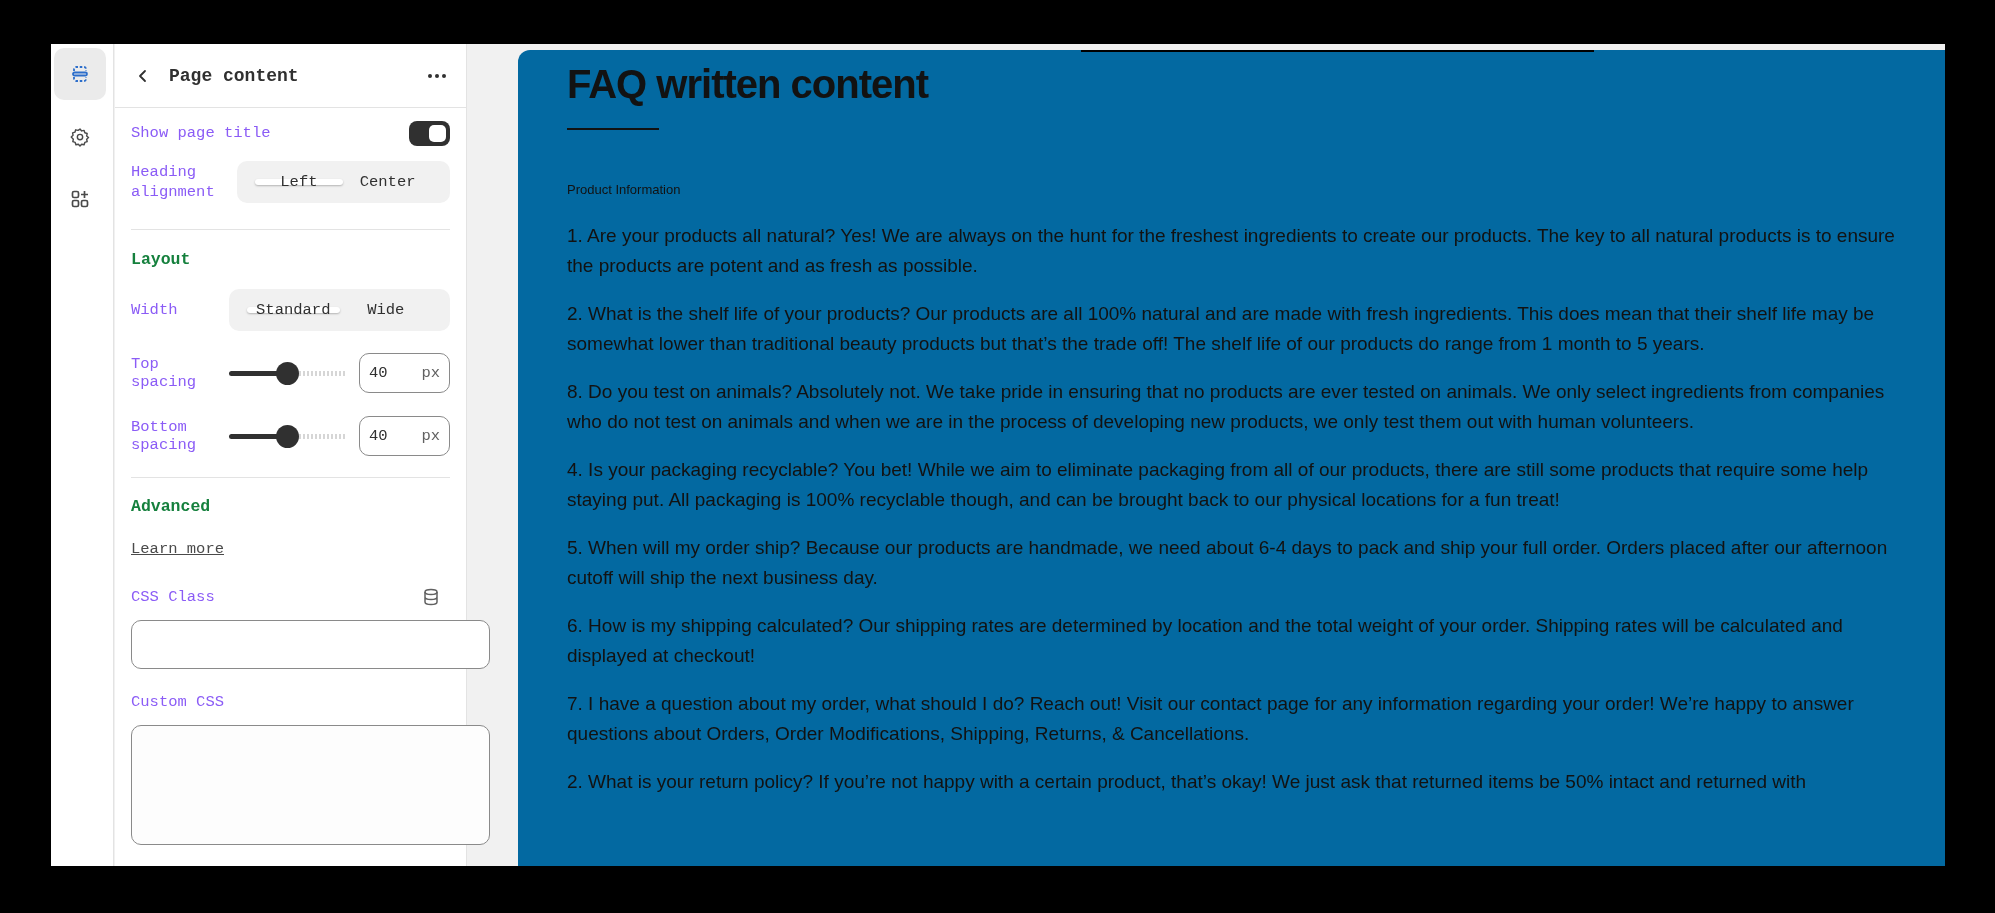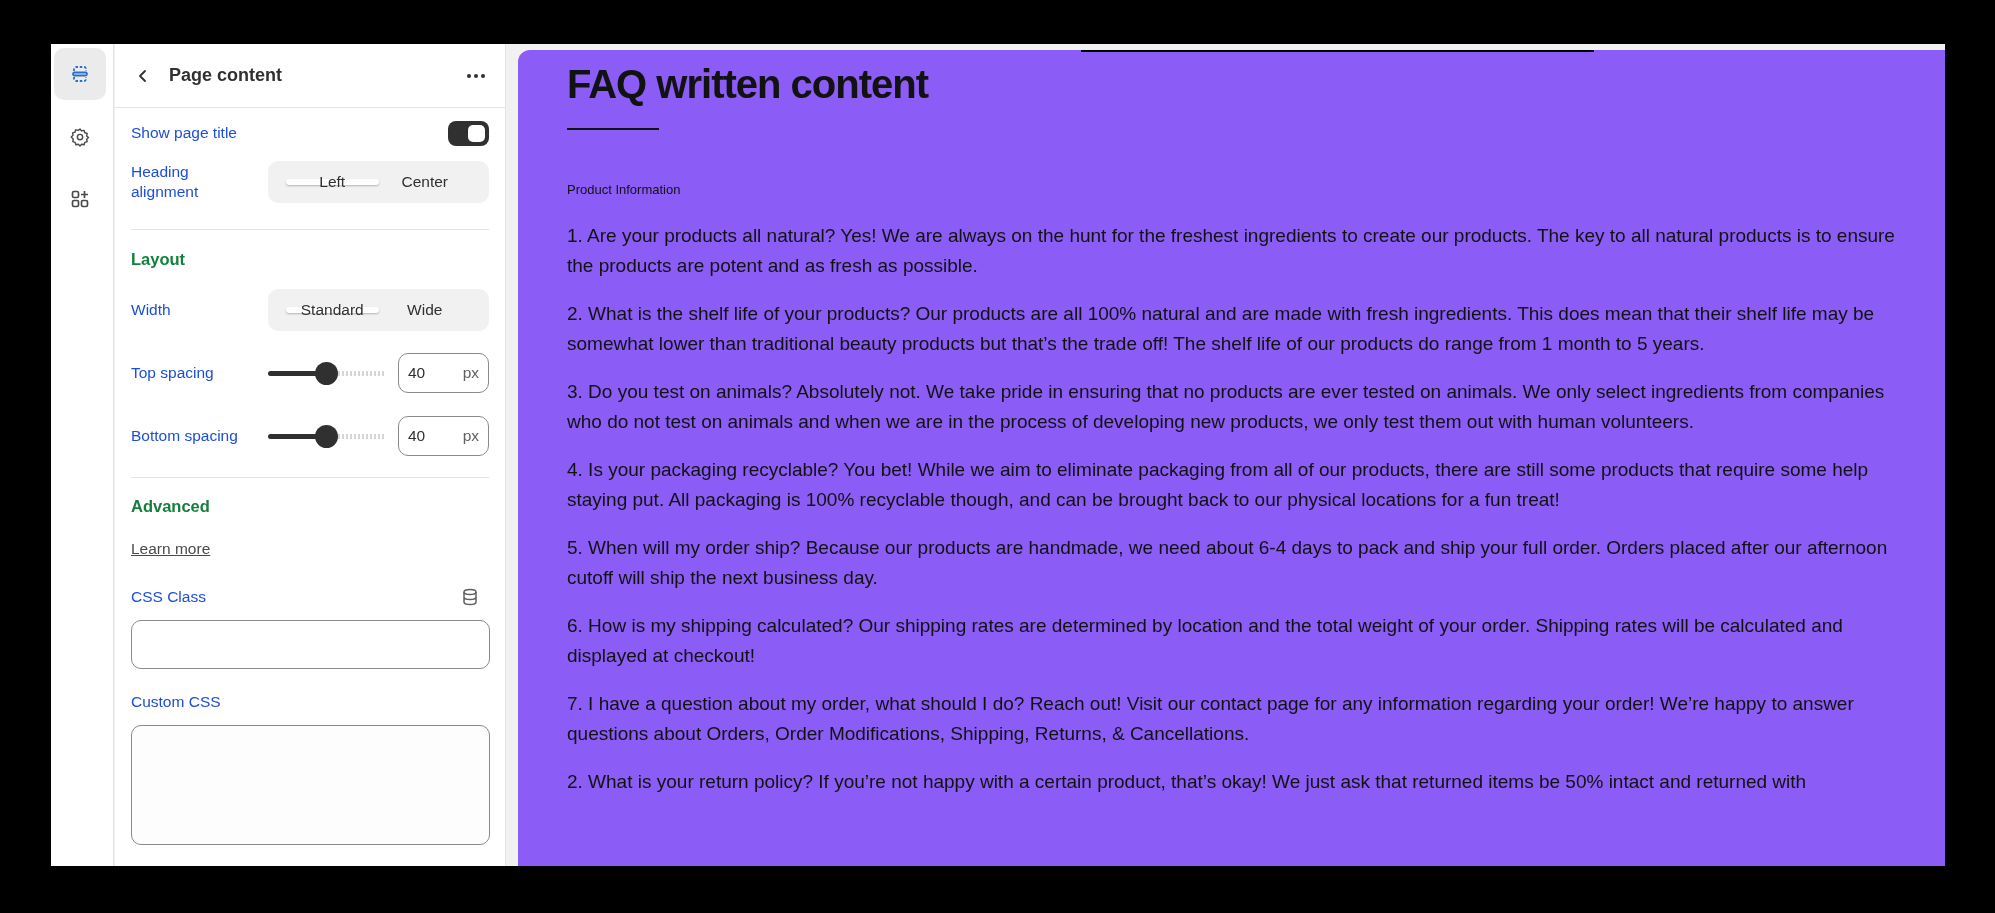--- a/index.html
+++ b/index.html
@@ -2,46 +2,46 @@
 <html><head>
 <meta charset="utf-8">
 <style>
   * { box-sizing: border-box; margin: 0; padding: 0; }
   html, body { width: 1995px; height: 913px; background: #000; overflow: hidden; }
   body { font-family: "Liberation Sans", sans-serif; position: relative; }
   .app { position: absolute; left: 51px; top: 44px; width: 1894px; height: 822px; background: #f1f1f1; overflow: hidden; }
   .rail { position: absolute; left: 0; top: 0; width: 63px; height: 100%; background: #fff; border-right: 1px solid #e3e3e3; }
   .rail-btn { position: absolute; left: 3px; width: 52px; height: 52px; border-radius: 10px; display: flex; align-items: center; justify-content: center; cursor: pointer; }
   .rail-btn.active { background: #ebebeb; }
-  .panel { position: absolute; left: 64px; top: 0; width: 391px; height: 100%; background: #fff; border-right: 1px solid #e3e3e3; }
+  .panel { position: absolute; left: 64px; top: 0; width: 352px; height: 100%; background: #fff; border-right: 1px solid #e3e3e3; font-family: Liberation Mono, monospace; }
   .panel-header { height: 64px; border-bottom: 1px solid #e3e3e3; display: flex; align-items: center; padding: 0 14px 0 16px; }
   .back-btn { width: 24px; height: 24px; display: flex; align-items: center; justify-content: center; cursor: pointer; }
   .panel-title { font-size: 18px; font-weight: bold; color: #303030; margin-left: 14px; flex: 1; }
   .more-btn { width: 30px; height: 24px; display: flex; align-items: center; justify-content: center; cursor: pointer; }
   .panel-body { padding: 0 16px 0 16px; position: relative; }
   .row { display: flex; align-items: center; justify-content: space-between; }
-  .label { font-size: 15.5px; color: #1d4ed8; }
+  .label { font-size: 15.5px; color: #8b5cf6; }
   .section-title { font-size: 16.5px; font-weight: bold; color: #15803d; }
   .toggle { width: 41px; height: 25px; background: #303030; border-radius: 8px; position: relative; cursor: pointer; }
   .toggle::after { content: ""; position: absolute; right: 4px; top: 4px; width: 17px; height: 17px; background: #fff; border-radius: 5px; }
   .seg { width: 221px; height: 42px; background: #f1f1f1; border-radius: 10px; display: flex; padding: 18px; }
   .seg-opt { flex: 1; display: flex; align-items: center; justify-content: center; font-size: 15.5px; color: #303030; border-radius: 8px; cursor: pointer; }
   .seg-opt.sel { background: #fff; box-shadow: 0 1px 2px rgba(0,0,0,0.25); }
   .divider { height: 1px; background: #e3e3e3; }
   .slider { position: relative; width: 120px; height: 24px; cursor: pointer; }
   .slider .fill { position: absolute; left: 0; top: 10px; width: 60px; height: 5px; background: #303030; border-radius: 3px; }
   .slider .rest { position: absolute; left: 66px; top: 10px; width: 52px; height: 5px; background: repeating-linear-gradient(90deg, #d6d6d6 0 2px, transparent 2px 4px); border-radius: 3px; }
   .slider .thumb { position: absolute; left: 47px; top: 1px; width: 23px; height: 23px; background: #303030; border-radius: 50%; }
   .num-input { width: 91px; height: 40px; border: 1px solid #8a8a8a; border-radius: 10px; display: flex; align-items: center; padding: 0 9px; justify-content: space-between; cursor: text; }
   .num-input .v { font-size: 15.5px; color: #303030; }
   .num-input .u { font-size: 15.5px; color: #616161; }
   .link { font-size: 15.5px; color: #4a4a4a; text-decoration: underline; cursor: pointer; }
   .text-input { width: 359px; height: 49px; border: 1px solid #8a8a8a; border-radius: 10px; background: #fff; }
   .textarea { width: 359px; height: 120px; border: 1px solid #8a8a8a; border-radius: 10px; background: #fdfdfd; }
-  .preview { position: absolute; left: 467px; top: 6px; width: 1427px; height: 830px; background: #8b5cf6; border-radius: 12px 0 0 0; overflow: hidden; padding-left: 36px; }
+  .preview { position: absolute; left: 467px; top: 6px; width: 1427px; height: 830px; background: #0369a1; border-radius: 12px 0 0 0; overflow: hidden; padding-left: 36px; }
   .preview-topline { position: absolute; left: 563px; top: 0; width: 513px; height: 2px; background: #000; }
   .content { position: absolute; left: 49px; top: 10px; width: 1340px; color: #121212; }
   .page-title { font-size: 40px; font-weight: bold; letter-spacing: -1px; color: #121212; line-height: 48px; }
   .title-rule { width: 92px; height: 2px; background: #121212; margin-top: 20px; }
   .h { font-size: 13px; font-weight: normal; margin-top: 48px; line-height: 24px; }
   .h2 { font-size: 19px; font-weight: bold; margin-top: 14px; line-height: 24px; }
   .p { font-size: 19px; line-height: 29.5px; margin-top: 19px; }
 </style>
 </head>
 <body>
@@ -169,21 +169,21 @@
 
   <div class="preview">
     <div class="preview-topline"></div>
     <div class="content">
       <h1 class="page-title">FAQ written content</h1>
       <div class="title-rule"></div>
 
       <div class="h">Product Information</div>
       <p class="p">1. Are your products all natural? Yes! We are always on the hunt for the freshest ingredients to create our products. The key to all natural products is to ensure the products are potent and as fresh as possible.</p>
       <p class="p">2. What is the shelf life of your products? Our products are all 100% natural and are made with fresh ingredients. This does mean that their shelf life may be somewhat lower than traditional beauty products but that’s the trade off! The shelf life of our products do range from 1 month to 5 years.</p>
-      <p class="p">3. Do you test on animals? Absolutely not. We take pride in ensuring that no products are ever tested on animals. We only select ingredients from companies who do not test on animals and when we are in the process of developing new products, we only test them out with human volunteers.</p>
+      <p class="p">8. Do you test on animals? Absolutely not. We take pride in ensuring that no products are ever tested on animals. We only select ingredients from companies who do not test on animals and when we are in the process of developing new products, we only test them out with human volunteers.</p>
       <p class="p">4. Is your packaging recyclable? You bet! While we aim to eliminate packaging from all of our products, there are still some products that require some help staying put. All packaging is 100% recyclable though, and can be brought back to our physical locations for a fun treat!</p>
 
       <p class="p">5. When will my order ship? Because our products are handmade, we need about 6-4 days to pack and ship your full order. Orders placed after our afternoon cutoff will ship the next business day.</p>
       <p class="p">6. How is my shipping calculated? Our shipping rates are determined by location and the total weight of your order. Shipping rates will be calculated and displayed at checkout!</p>
       <p class="p">7. I have a question about my order, what should I do? Reach out! Visit our contact page for any information regarding your order! We’re happy to answer questions about Orders, Order Modifications, Shipping, Returns, &amp; Cancellations.</p>
       <p class="p">2. What is your return policy? If you’re not happy with a certain product, that’s okay! We just ask that returned items be 50% intact and returned with</p>
     </div>
   </div>
 </div>
 

